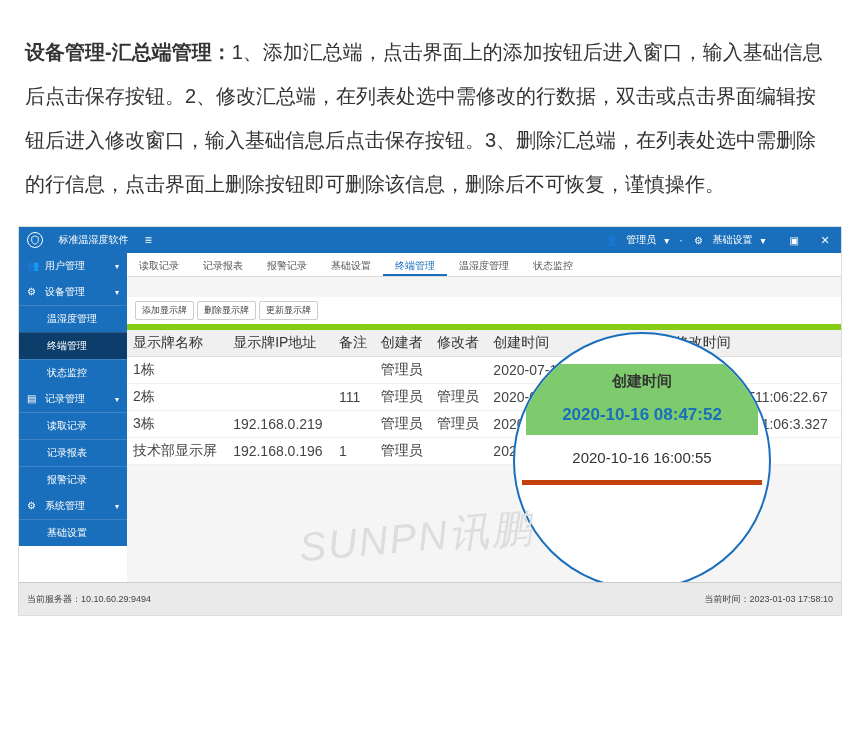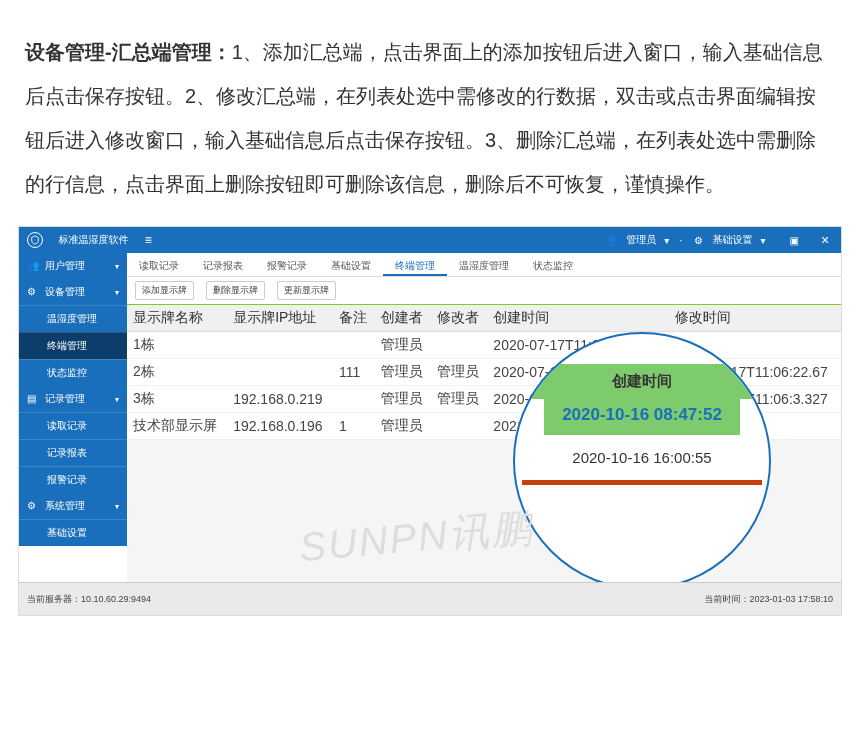--- a/index.html
+++ b/index.html
@@ -27,31 +27,31 @@
     .sidebar-icon { width: 12px; height: 12px; display: inline-flex; }
     .sidebar-subitem { background: #1a6fbc; color: #fff; padding: 6px 8px 6px 28px; border-top: 1px solid rgba(255,255,255,0.15); }
     .sidebar-subitem.dark { background: #0d3d6b; }
     
     .content { flex: 1; display: flex; flex-direction: column; background: #f5f5f5; }
     
     .tabs { background: #fff; border-bottom: 1px solid #ddd; display: flex; font-size: 10px; height: 24px; }
     .tab { padding: 6px 12px; color: #555; cursor: pointer; }
     .tab.active { color: #1a6fbc; border-bottom: 2px solid #1a6fbc; }
     
-    .toolbar { background: #fff; padding: 4px 8px; display: flex; gap: 12px; border-bottom: 1px solid #84cc16; }
+    .toolbar { background: #fff; padding: 4px 8px; display: flex; gap: 3px; border-bottom: 6px solid #84cc16; margin-top: 20px; }
     .tool-btn { border: 1px solid #ccc; background: #fff; font-size: 9px; padding: 2px 6px; border-radius: 2px; color: #444; }
     
     .table-wrap { background: #fff; }
     table { width: 100%; border-collapse: collapse; font-size: 14px; }
     th { background: #f0f0f0; color: #333; padding: 4px 6px; text-align: left; border-bottom: 1px solid #ddd; font-weight: normal; }
     td { padding: 4px 6px; border-bottom: 1px solid #f0f0f0; color: #444; }
     
     .magnifier { position: absolute; right: 70px; top: 105px; width: 258px; height: 258px; border-radius: 50%; border: 2px solid #1a6fbc; background: #fff; overflow: hidden; display: flex; flex-direction: column; align-items: center; justify-content: center; padding-top: 30px; }
     .mag-header { background: #7ecb6e; color: #333; font-size: 15px; font-weight: bold; padding: 8px 0; width: 240px; text-align: center; }
-    .mag-row1 { background: #7ecb6e; color: #1a6fbc; font-size: 17px; font-weight: bold; padding: 6px 0 10px; width: 196px; text-align: center; }
+    .mag-row1 { background: #7ecb6e; color: #1a6fbc; font-size: 17px; font-weight: bold; padding: 6px 0 10px; width: 232px; text-align: center; }
     .mag-row2 { background: #fff; color: #333; font-size: 15px; padding: 14px 0; width: 240px; text-align: center; border-bottom: 5px solid #c2410c; }
     
     .watermark { position: absolute; left: 280px; bottom: 50px; color: #ddd; font-size: 40px; font-style: italic; font-family: Arial; transform: rotate(-5deg); letter-spacing: 2px; pointer-events: none; }
     
     .status-bar { position: absolute; bottom: 0; left: 0; right: 0; height: 18px; background: #eaeaea; border-top: 1px solid #ccc; display: flex; align-items: center; font-size: 9px; color: #444; padding: 16px 8px; }
     .status-left { flex: 1; }
   </style>
 </head>
 <body>
 

